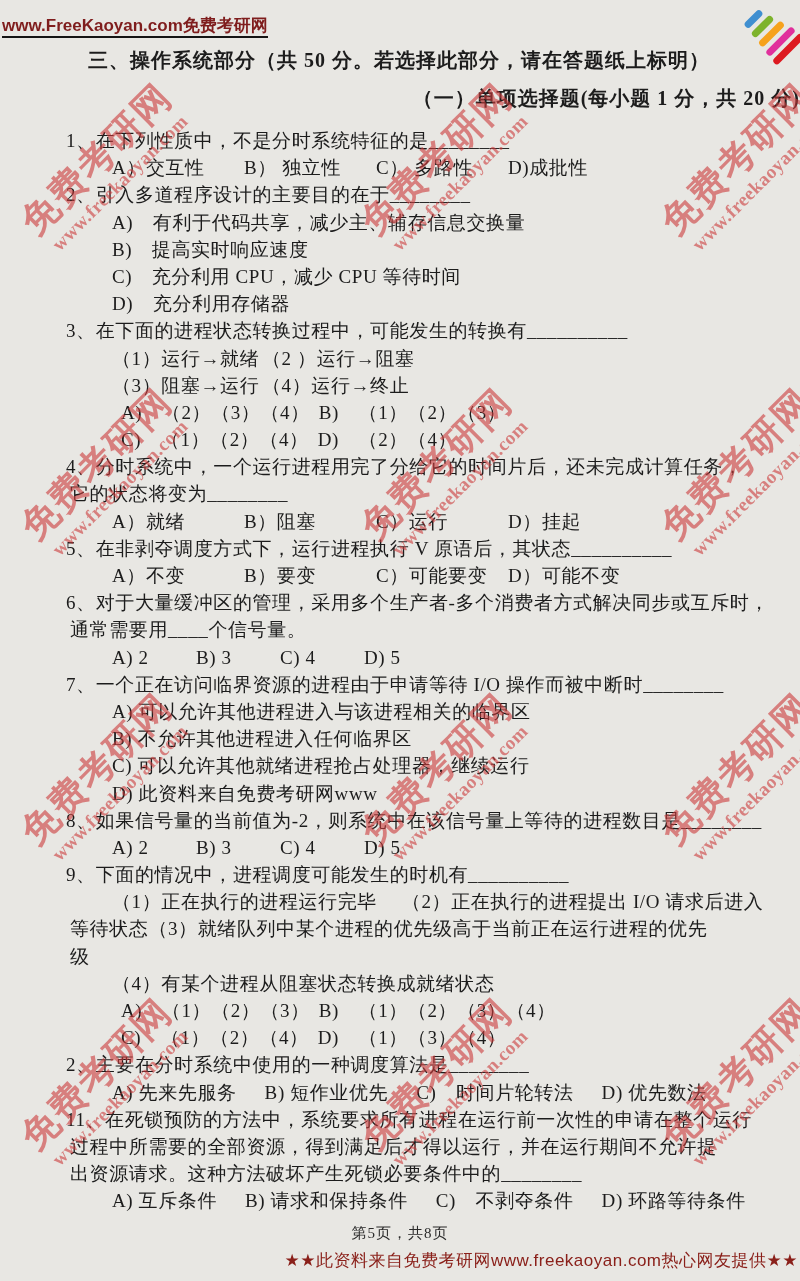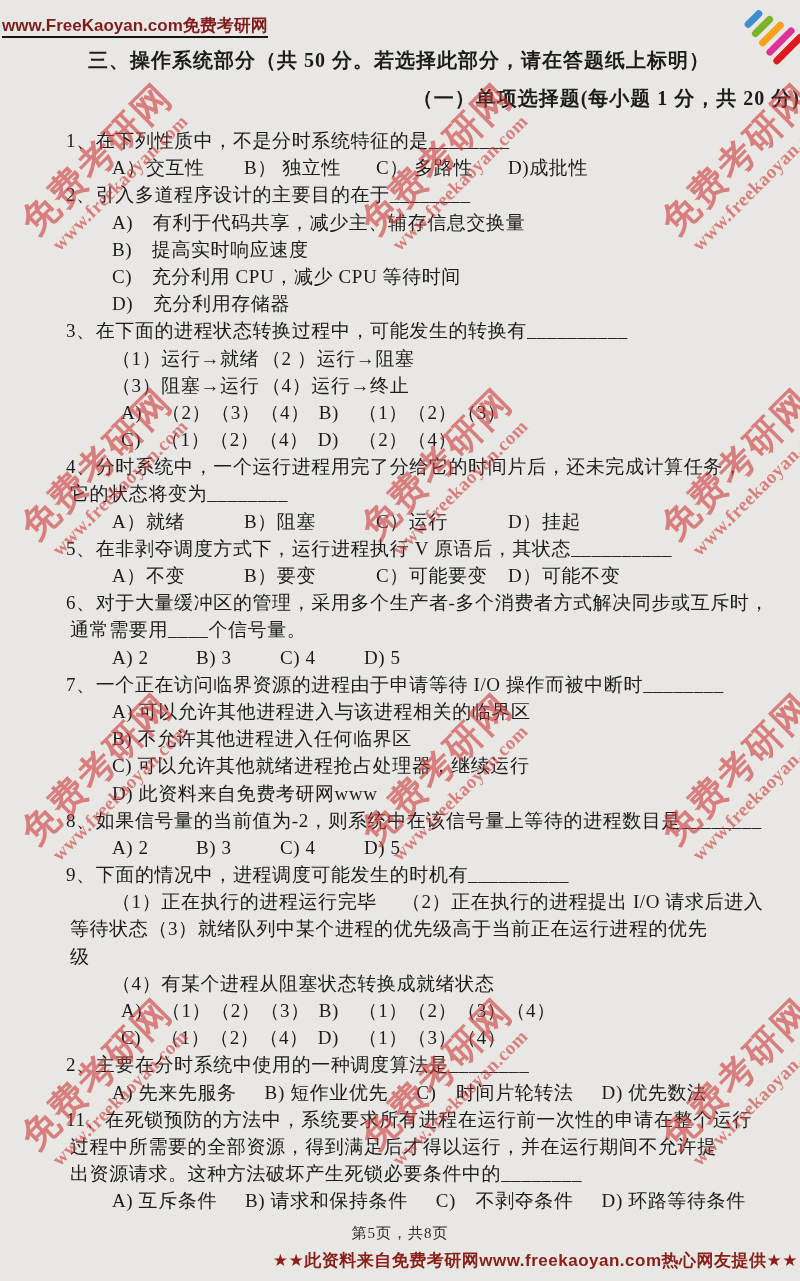--- a/index.html
+++ b/index.html
@@ -41,21 +41,21 @@
   .w2s  .opt-cell{min-width:150px;}
   .w-num .opt-cell{min-width:84px;}
   .w-mid .opt-cell{min-width:132px;}
   .w-auto .opt-cell{margin-right:28px;}
   .opt-cell:last-child{min-width:0;margin-right:0;}
   
   .page-num{position:absolute;bottom:38px;width:100%;text-align:center;font-size:15px;color:#2a2a2a;z-index:2;letter-spacing:1px;}
   .credit{
     position:absolute;bottom:9px;right:2px;z-index:4;
     font-family:"Liberation Sans","DejaVu Sans",sans-serif;
-    font-weight:bold;font-size:17px;letter-spacing:0.5px;
+    font-weight:normal;font-size:17px;letter-spacing:0.5px;
   }
 </style>
 </head>
 <body>
 
 <div class="page">
 
   <div class="wm-layer" id="wm-layer">
       <div class="wm" style="left: -5px; top: 135px; color: rgba(203, 59, 59, 0.6);">
         <div class="t1">免费考研网</div>

